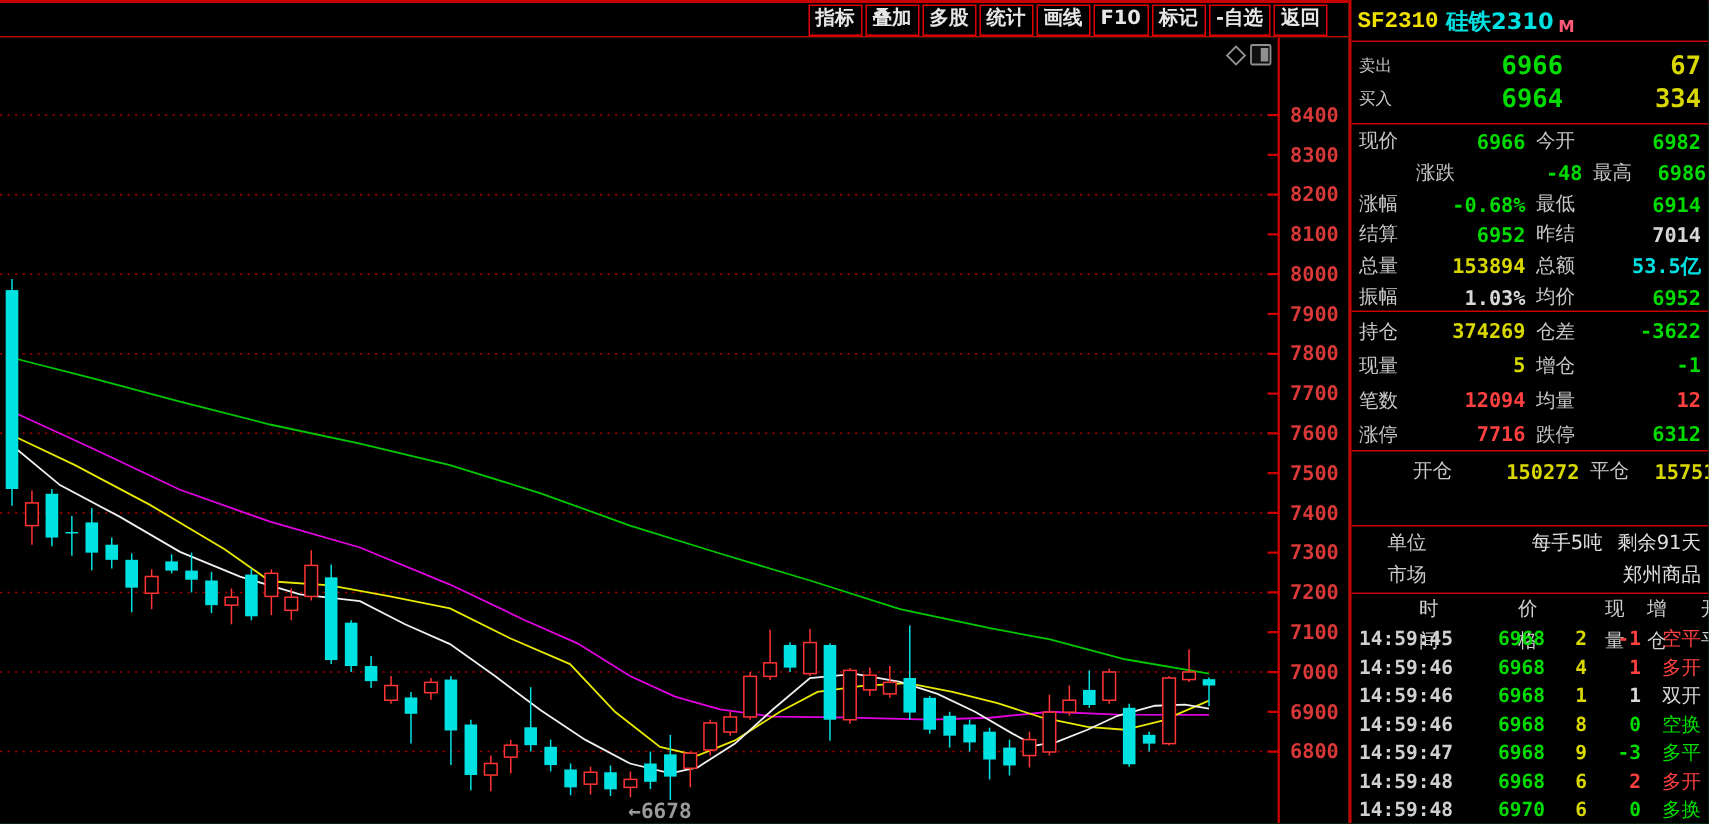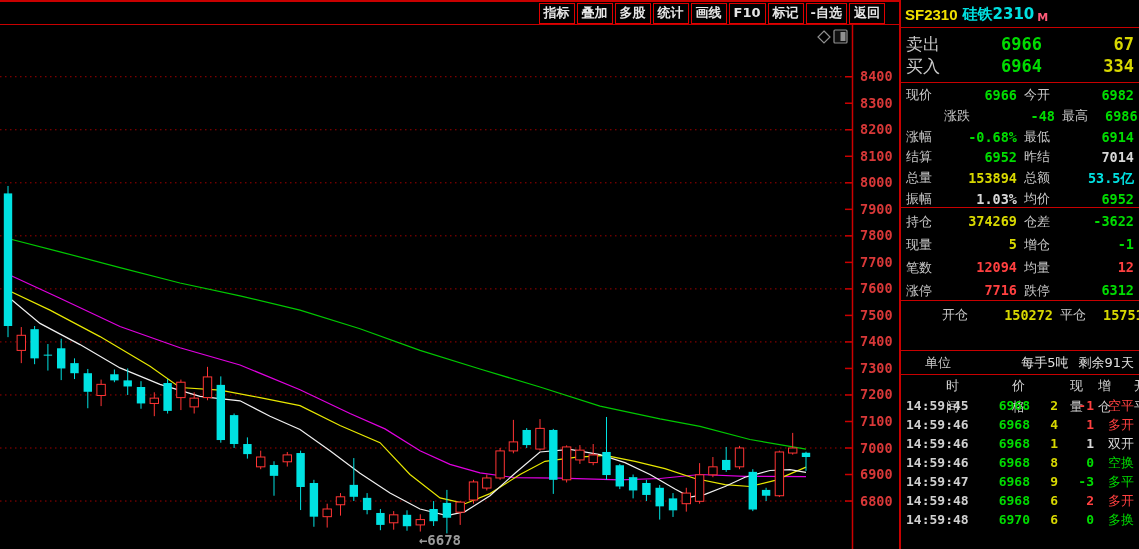--- a/index.html
+++ b/index.html
@@ -8,28 +8,28 @@
   #topline{position:absolute;left:0;top:0;width:1139px;height:2px;background:#c80000;}
   #topbar{position:absolute;left:0;top:2px;width:899px;height:22px;background:#000;border-bottom:1px solid #c80000;}
   #menu-bar{position:absolute;right:14px;top:1px;display:flex;gap:2px;}
   .menu-btn{border:1px solid #e00000;color:#e6e6e6;font-size:13px;font-weight:bold;
     padding:1px 4px;height:17px;line-height:16px;background:#000;white-space:nowrap;cursor:default;}
   #chart-wrap{position:absolute;left:0;top:25px;width:899px;height:524px;background:#000;}
   
   #panel{position:absolute;left:899px;top:0;width:240px;height:549px;background:#000;
     border-left:2px solid #c80000;box-sizing:border-box;color:#c8c8c8;}
   .p-header{height:25px;border-bottom:1px solid #c80000;display:flex;align-items:center;padding-left:4px;margin-top:2px;}
-  .p-header .code{color:#f0e000;font-weight:bold;font-size:15px;font-family:Liberation Sans, sans-serif;}
+  .p-header .code{color:#f0e000;font-weight:bold;font-size:15px;font-family:Liberation Mono, monospace;}
   .p-header .name{color:#00e0e0;font-weight:bold;font-size:15px;margin-left:5px;}
   .p-header .flag{color:#ff5a78;font-weight:bold;font-size:11px;margin-left:3px;margin-top:6px;}
   .sec{border-bottom:1px solid #c80000;}
   .num{font-family:"DejaVu Sans Mono",monospace;font-weight:bold;}
   .vg{color:#00dc00}.vy{color:#d8d800}.vr{color:#ff4040}.vc{color:#00e0e0}.vw{color:#d8d8d8}
   .ba-row{display:grid;grid-template-columns:44px 92px 1fr;padding:0 5px;height:22px;line-height:22px;}
-  .ba-row .lab{font-size:17px;color:#c8c8c8;}
+  .ba-row .lab{font-size:11px;color:#c8c8c8;}
   .ba-row .big{font-size:17px;text-align:right;}
   .q-row{display:grid;grid-template-columns:44px 67px 50px 1fr;padding:0 5px;}
   .q-row .lab{font-size:13px;color:#c8c8c8;}
   .q-row .lab2{font-size:13px;color:#c8c8c8;padding-left:7px;}
   .q-row .val{font-size:13.5px;text-align:right;}
   .t-row{display:grid;grid-template-columns:57px 67px 28px 36px 1fr;padding:0 5px;height:19px;line-height:19px;}
   .t-head{height:21px;line-height:21px;border-bottom:0;}
   .t-head span{font-size:13px;color:#d0d0d0;margin-left:40px;}
   .t-row .c-time{font-size:13px;color:#d0d0d0;font-family:"DejaVu Sans Mono",monospace;font-weight:bold;}
   .t-row .c-num{font-size:13px;text-align:right;}
@@ -333,20 +333,25 @@
         </div>
       </div>
 
     <div class="sec" id="sec-info" style="padding:1px 0;">
       <div class="i-row">
         <span class="lab">单位</span>
         <span class="spacer"></span>
         <span class="v">每手5吨</span>
         <span class="v" style="margin-left:10px;">剩余91天</span>
       </div>
+      <div class="i-row">
+        <span class="lab">市场</span>
+        <span class="spacer"></span>
+        <span class="v">郑州商品</span>
+      </div>
     </div>
 
     <div class="t-row t-head" id="tape-head">
         <span style="text-align: left;">时间</span>
         <span style="text-align: left; padding-left: 9px;">价格</span>
         <span style="text-align: right;">现量</span>
         <span style="text-align: right;">增仓</span>
         <span style="text-align: left;">开平</span>
       </div>
     <div id="tape-rows">

